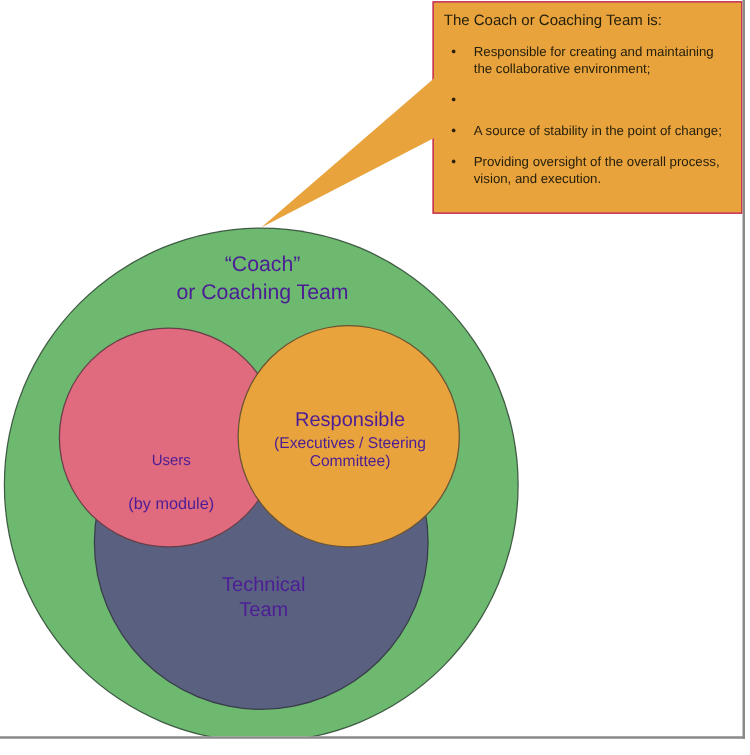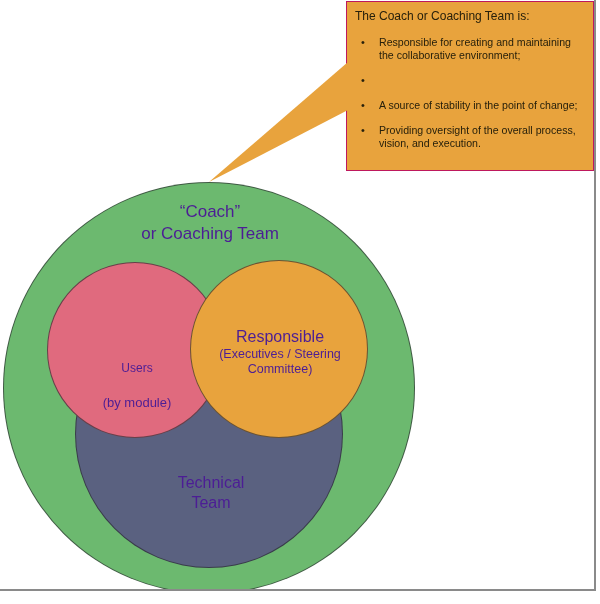--- a/index.html
+++ b/index.html
@@ -44,21 +44,21 @@
     text-align: center;
     white-space: pre-line;
     color: #4c1d95;
     line-height: 1.32;
   }
   #coach-label        { left: 210px; top: 201px; font-size: 17px; }
   #users-label        { left: 137px; top: 331px; font-size: 12px; margin-top: 30px; }
   #users-sublabel     { left: 137px; top: 352px; font-size: 13px; margin-top: 42px; }
   #stakeholders-label { left: 280px; top: 326px; font-size: 16px; }
   #stakeholders-sublabel { left: 280px; top: 347px; font-size: 12.5px; line-height: 1.18; }
-  #technical-label    { left: 211px; top: 473px; font-size: 16px; line-height: 1.25; }
+  #technical-label    { left: 211px; top: 459px; font-size: 16px; line-height: 1.25; }
 
   #callout-tail {
     position: absolute;
     left: 0;
     top: 0;
     pointer-events: none;
   }
   #callout-box {
     position: absolute;
     left: 346px;

